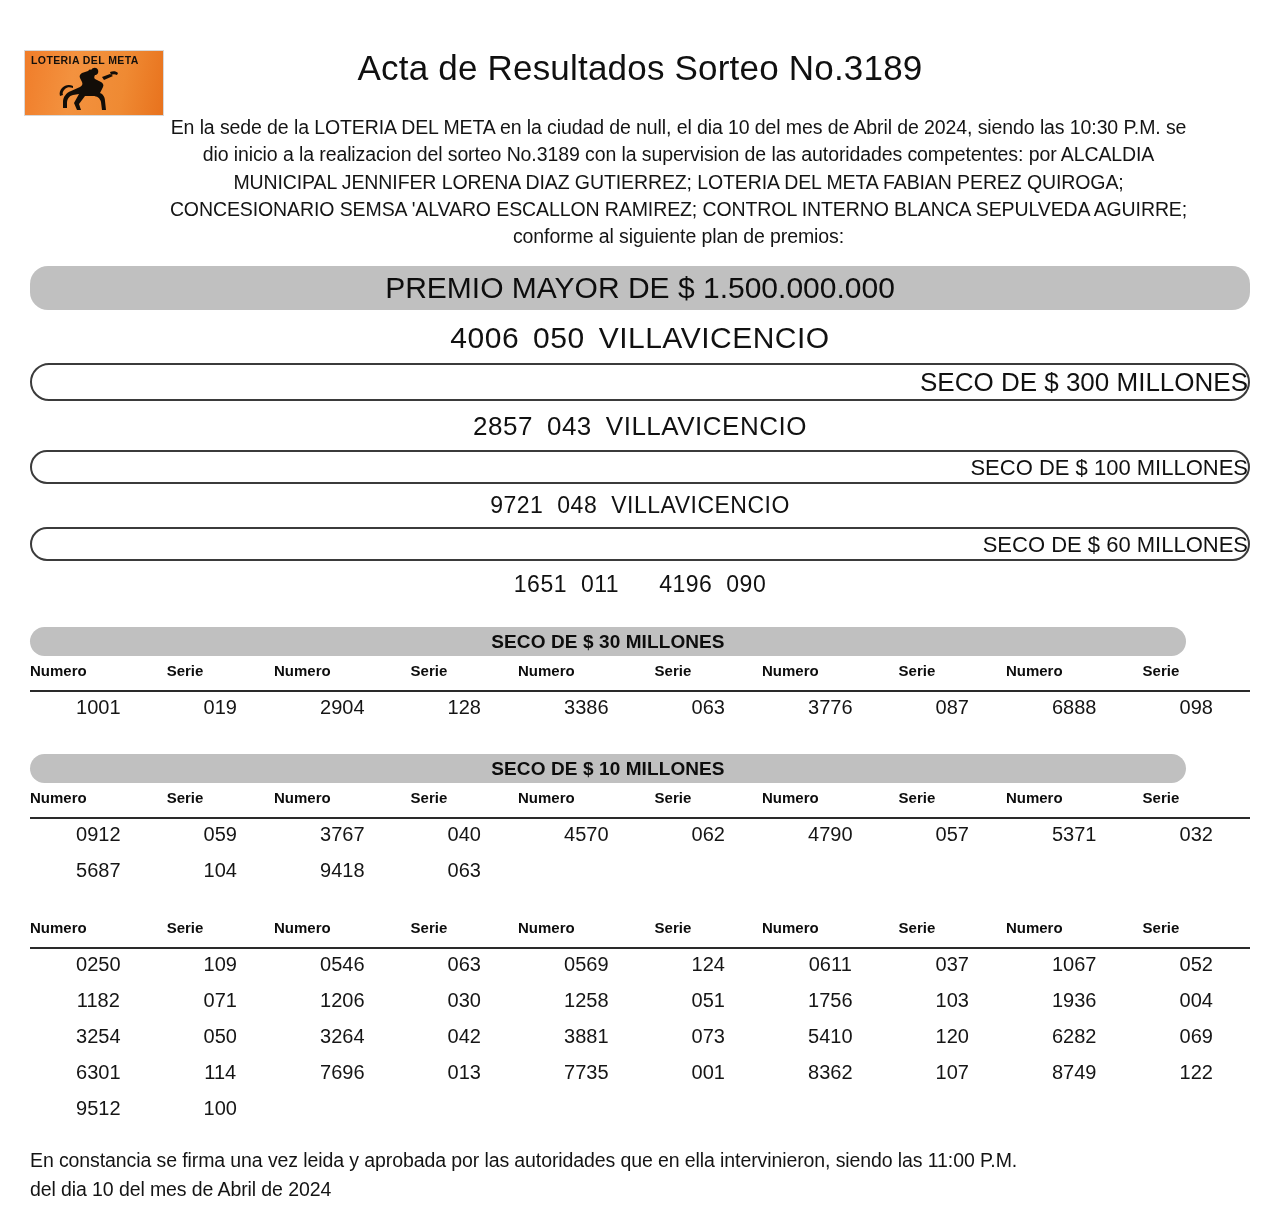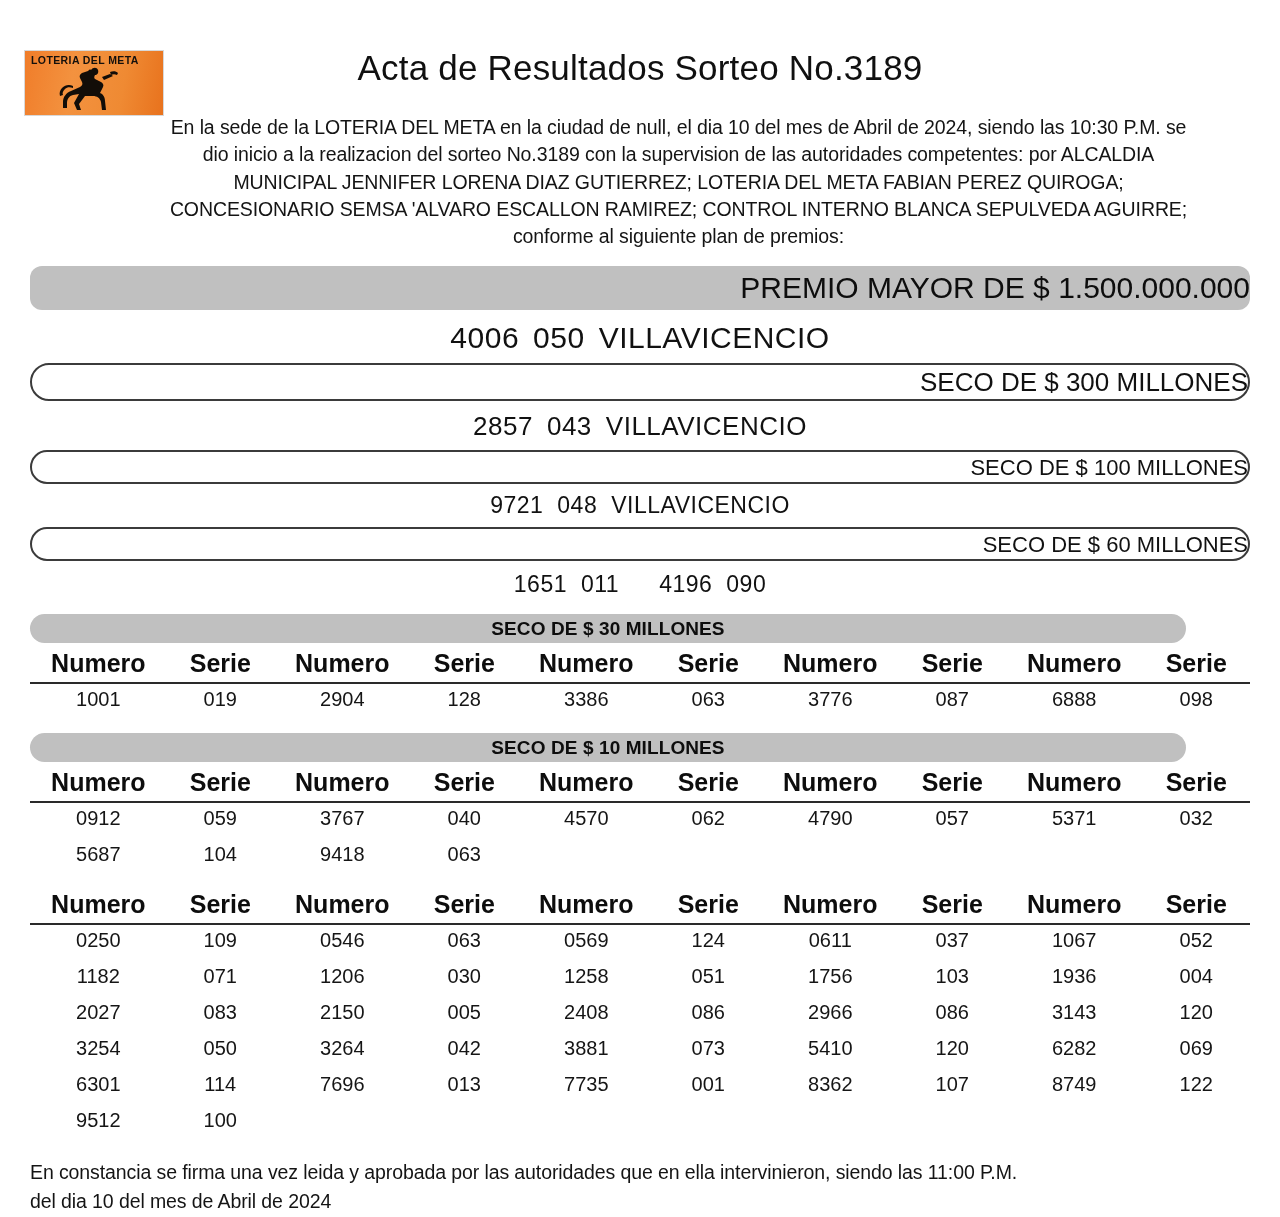--- a/index.html
+++ b/index.html
@@ -67,22 +67,22 @@
     font-size: 19.5px;
     line-height: 1.40;
     color: #141414;
     letter-spacing: -0.1px;
   }
 
   
   .banner {
     margin: 14px 12px 0 12px;
     background: #c0c0c0;
-    border-radius: 12px;
-    text-align: right;
+    border-radius: 18px;
+    text-align: center;
     color: #0d0d0d;
   }
   .banner-major {
     height: 44px;
     line-height: 44px;
     font-size: 30px;
     font-weight: normal;
     margin-top: 16px;
   }
   .pill {
@@ -102,44 +102,44 @@
     color: #111111;
   }
   .winner-major { font-size: 30px; margin-top: 11px; letter-spacing: 0.5px; }
   .winner-300   { font-size: 26px; margin-top: 10px; letter-spacing: 0.5px; }
   .winner-100   { font-size: 23px; margin-top: 8px;  letter-spacing: 0.5px; }
   .winner-60    { font-size: 23px; margin-top: 10px; letter-spacing: 0.5px; }
   .nbsp-gap { display: inline-block; width: 14px; }
   .nbsp-gap-wide { display: inline-block; width: 40px; }
 
   
-  .section { margin-top: 16px; }
+  .section { margin-top: 29px; }
   .section-banner {
     margin: 0 76px 0 12px;
     background: #c0c0c0;
     border-radius: 15px;
     height: 29px;
     line-height: 29px;
     text-align: center;
     font-size: 19px;
     font-weight: bold;
     color: #0d0d0d;
     letter-spacing: 0.1px;
   }
   table.prize {
     width: calc(100% - 24px);
     margin: 4px 12px 0 12px;
     border-collapse: collapse;
     table-layout: fixed;
   }
   table.prize th {
-    font-size: 25px;
+    font-size: 15px;
     font-weight: bold;
-    text-align: center;
-    padding: 2px 0 4px 0;
+    text-align: left;
+    padding: 2px 0 11px 0;
     border-bottom: 2px solid #2a2a2a;
     color: #0d0d0d;
   }
   table.prize td {
     font-size: 20px;
     text-align: center;
     padding: 7px 0 6px 0;
     color: #151515;
   }
   table.prize tr.first-data td { padding-top: 4px; text-align: center; }
@@ -348,32 +348,20 @@
             <td>1206</td>
             <td>030</td>
             <td>1258</td>
             <td>051</td>
             <td>1756</td>
             <td>103</td>
             <td>1936</td>
             <td>004</td>
           </tr>
           <tr>
-            <td>2027</td>
-            <td>083</td>
-            <td>2150</td>
-            <td>005</td>
-            <td>2408</td>
-            <td>086</td>
-            <td>2966</td>
-            <td>086</td>
-            <td>3143</td>
-            <td>120</td>
-          </tr>
-          <tr>
             <td>3254</td>
             <td>050</td>
             <td>3264</td>
             <td>042</td>
             <td>3881</td>
             <td>073</td>
             <td>5410</td>
             <td>120</td>
             <td>6282</td>
             <td>069</td>

